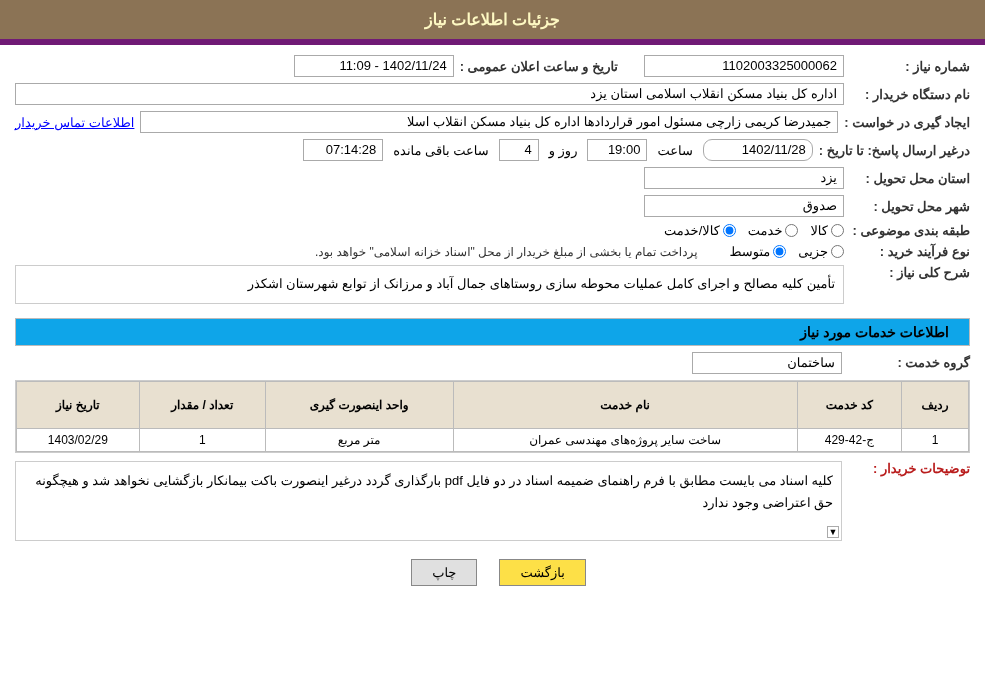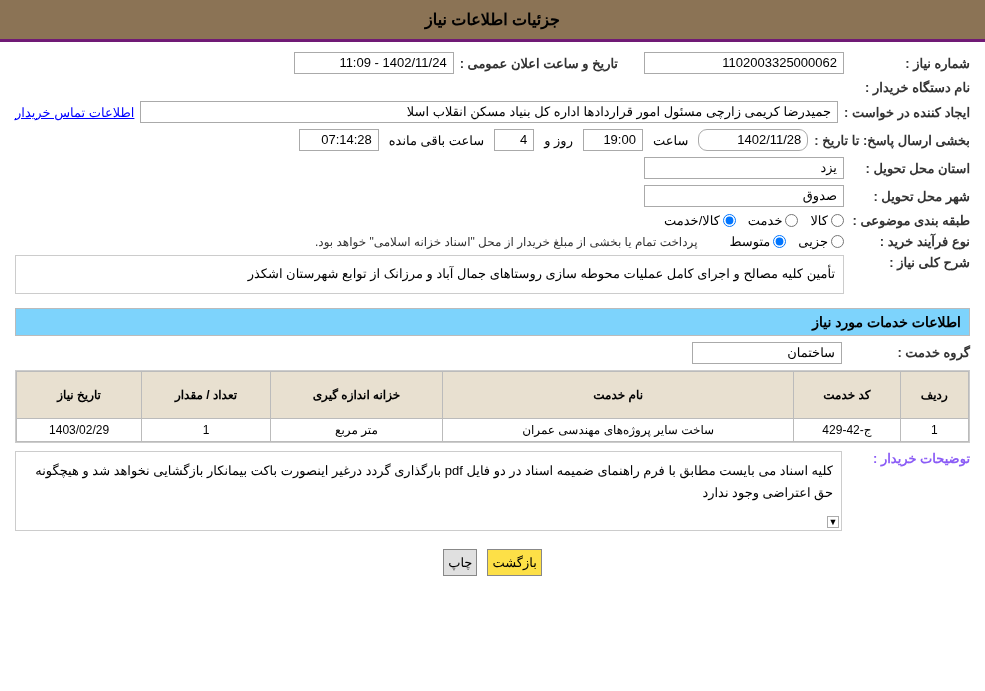--- a/index.html
+++ b/index.html
@@ -10,26 +10,26 @@
       direction: rtl;
     }
     .page-container {
       width: 985px;
       min-height: 691px;
       background: #fff;
       margin: 0 auto;
     }
     .header-bar {
       background: #8B7355;
-      color: #000000;
+      color: #fef9c3;
       text-align: center;
       padding: 10px 8px;
       font-size: 16px;
       font-weight: bold;
-      border-bottom: 3px solid #701a75;
+      border-bottom: 6px solid #701a75;
     }
     .content-area {
       padding: 10px 15px;
     }
     .row {
       display: flex;
       align-items: center;
       margin-bottom: 6px;
       gap: 6px;
     }
@@ -50,22 +50,22 @@
     }
     .value-box-wide {
       flex: 1;
     }
     .link-text {
       color: blue;
       cursor: pointer;
       text-decoration: underline;
     }
     .section-title {
-      background: #7dd3fc;
-      padding: 5px 8px;
+      background: #0ea5e9;
+      padding: 5px 20px;
       font-weight: bold;
       font-size: 14px;
       margin-bottom: 6px;
       border: 1px solid #bbb;
     }
     .table-section {
       border: 1px solid #ccc;
       margin-bottom: 8px;
     }
     table {
@@ -107,37 +107,38 @@
     }
     .notes-section {
       border: 1px solid #ccc;
       padding: 8px;
       margin-bottom: 8px;
       position: relative;
       min-height: 80px;
     }
     .notes-label {
       font-weight: bold;
-      color: #8b5cf6;
+      color: #b91c1c;
       white-space: nowrap;
     }
     .button-row {
       display: flex;
       justify-content: center;
       gap: 10px;
       margin-top: 10px;
       margin-bottom: 10px;
     }
     .btn {
-      padding: 5px 4px;
+      padding: 5px 20px;
       border: 1px solid #888;
       background: #e0e0e0;
       cursor: pointer;
       font-size: 13px;
       font-family: Tahoma, Arial, sans-serif;
+      margin-left: 12px;
     }
     .btn-print {
       background: #e0e0e0;
     }
     .btn-back {
       background: #fde047;
     }
     .service-group-row {
       display: flex;
       align-items: center;
@@ -158,30 +159,31 @@
 
     <div class="row">
       <span class="label">شماره نیاز :</span>
       <span class="value-box" style="min-width:200px;">1102003325000062</span>
       <span class="label" style="margin-right:20px;">تاریخ و ساعت اعلان عمومی :</span>
       <span class="value-box" style="min-width:160px;">1402/11/24 - 11:09</span>
     </div>
 
     <div class="row">
       <span class="label">نام دستگاه خریدار :</span>
-    </div>
-
-    <div class="row">
-      <span class="label">ایجاد کننده در خواست :</span>
+      <span class="value-box value-box-wide">اداره کل بنیاد مسکن انقلاب اسلامی استان یزد</span>
+    </div>
+
+    <div class="row">
+      <span class="label">ایجاد گیری در خواست :</span>
       <span class="value-box" style="flex:1;">جمیدرضا کریمی زارچی مسئول امور قراردادها اداره کل بنیاد مسکن انقلاب اسلا</span>
       <span class="link-text">اطلاعات تماس خریدار</span>
     </div>
 
     <div class="row">
-      <span class="label">بخشی ارسال پاسخ: تا تاریخ :</span>
+      <span class="label">درغیر ارسال پاسخ: تا تاریخ :</span>
       <span class="value-box" style="min-width:110px;border-radius:9px;">1402/11/28</span>
       <span style="margin:0 4px;">ساعت</span>
       <span class="value-box" style="min-width:60px;">19:00</span>
       <span style="margin:0 4px;">روز و</span>
       <span class="value-box" style="min-width:40px;">4</span>
       <span style="margin:0 4px;">ساعت باقی مانده</span>
       <span class="value-box" style="min-width:80px;">07:14:28</span>
     </div>
 
     <div class="row">
@@ -239,21 +241,21 @@
       <span class="value-box" style="min-width:150px;">ساختمان</span>
     </div>
 
     <div class="table-section">
       <table>
         <thead>
           <tr>
             <th>ردیف</th>
             <th>کد خدمت</th>
             <th>نام خدمت</th>
-            <th>خزانه اندازه گیری</th>
+            <th>واحد اینصورت گیری</th>
             <th>تعداد / مقدار</th>
             <th>تاریخ نیاز</th>
           </tr>
         </thead>
         <tbody id="services-table-body">
         <tr>
         <td>1</td>
         <td>ج-42-429</td>
         <td>ساخت سایر پروژه‌های مهندسی عمران</td>
         <td>متر مربع</td>

